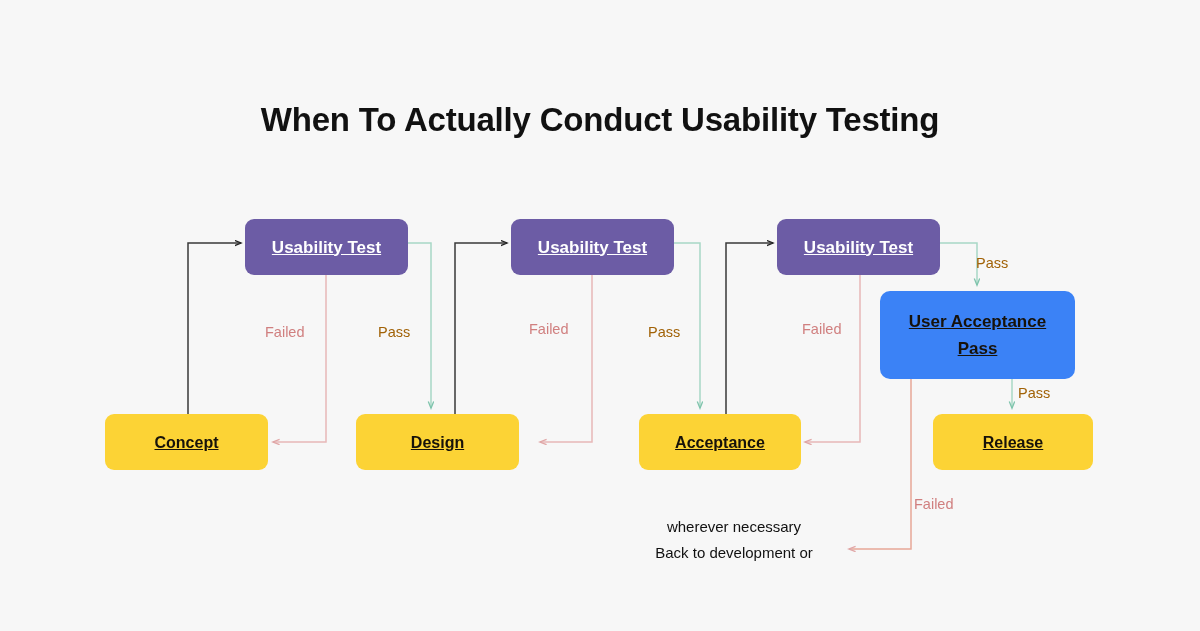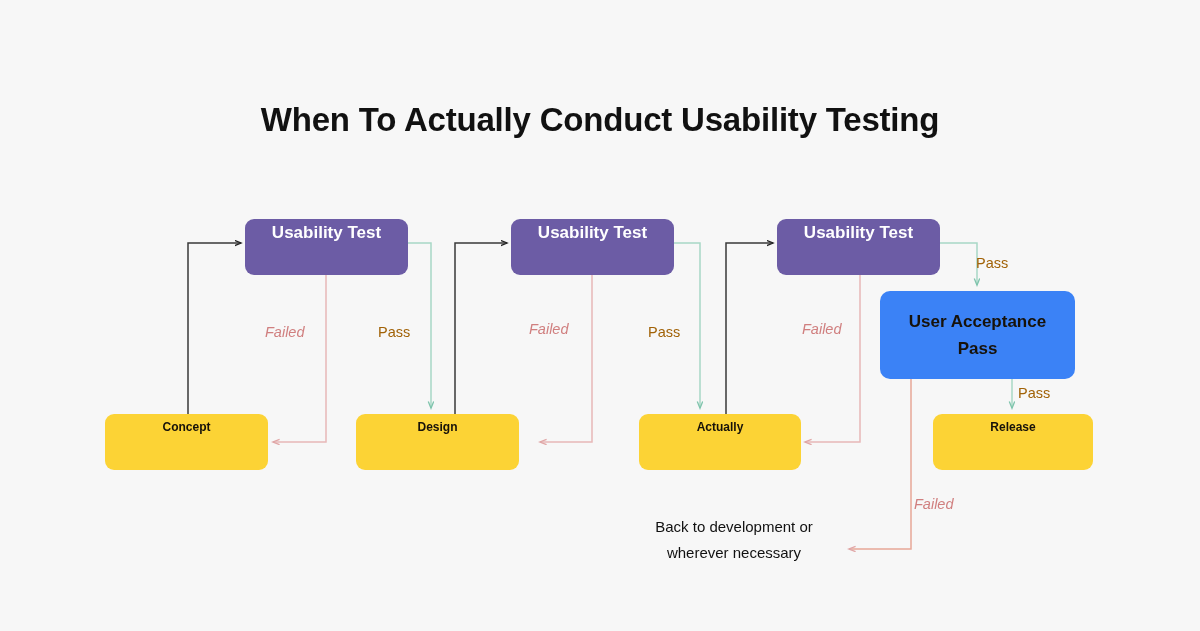--- a/index.html
+++ b/index.html
@@ -39,56 +39,57 @@
     left: 0;
     top: 0;
     width: 1200px;
     height: 631px;
     pointer-events: none;
   }
   .node {
     position: absolute;
     box-sizing: border-box;
     display: flex;
+    align-items: center;
     justify-content: center;
     text-align: center;
     border-radius: 9px;
     line-height: 27px;
+    text-decoration: underline;
   }
   .node.test {
     background: #6C5CA5;
     color: #FFFFFF;
     font-size: 17px;
     font-weight: bold;
   }
   .node.stage {
     background: #FCD335;
     color: #17120A;
-    font-size: 12px;
+    font-size: 16px;
     font-weight: bold;
   }
   .node.uat {
     background: #3b82f6;
     color: #17120A;
     font-size: 17px;
     font-weight: bold;
     border-radius: 10px;
   }
   .edge-label {
     position: absolute;
     font-size: 14.5px;
     white-space: nowrap;
   }
   .edge-label.pass {
     color: #a16207;
     text-align: center;
   }
   .edge-label.failed {
     color: #D07F7F;
-    font-style: italic;
   }
   .note {
     position: absolute;
     font-size: 15px;
     color: #111111;
     text-align: center;
     line-height: 26px;
     white-space: nowrap;
   }
 </style>
@@ -149,21 +150,21 @@
 
   <div class="node stage" style="left:105px; top:398px; width:163px; height:56px;">
     <span>Concept</span>
   </div>
 
   <div class="node stage" style="left:356px; top:398px; width:163px; height:56px;">
     <span>Design</span>
   </div>
 
   <div class="node stage" style="left:639px; top:398px; width:162px; height:56px;">
-    <span>Actually</span>
+    <span>Acceptance</span>
   </div>
 
   <div class="node uat" style="left:880px; top:275px; width:195px; height:88px; flex-direction:column;">
     <span>User Acceptance</span>
     <span>Pass</span>
   </div>
 
   <div class="node stage" style="left:933px; top:398px; width:160px; height:56px;">
     <span>Release</span>
   </div>
@@ -178,17 +179,17 @@
 
   <div class="edge-label failed" style="left:802px; top:305px;">Failed</div>
 
   <div class="edge-label pass" style="left:976px; top:239px;">Pass</div>
 
   <div class="edge-label pass" style="left:1018px; top:369px;">Pass</div>
 
   <div class="edge-label failed" style="left:914px; top:480px;">Failed</div>
 
   <div class="note" style="left:620px; top:498px; width:228px;">
+    <div>wherever necessary</div>
     <div>Back to development or</div>
-    <div>wherever necessary</div>
   </div>
 
 </div>
 
 </body></html>

